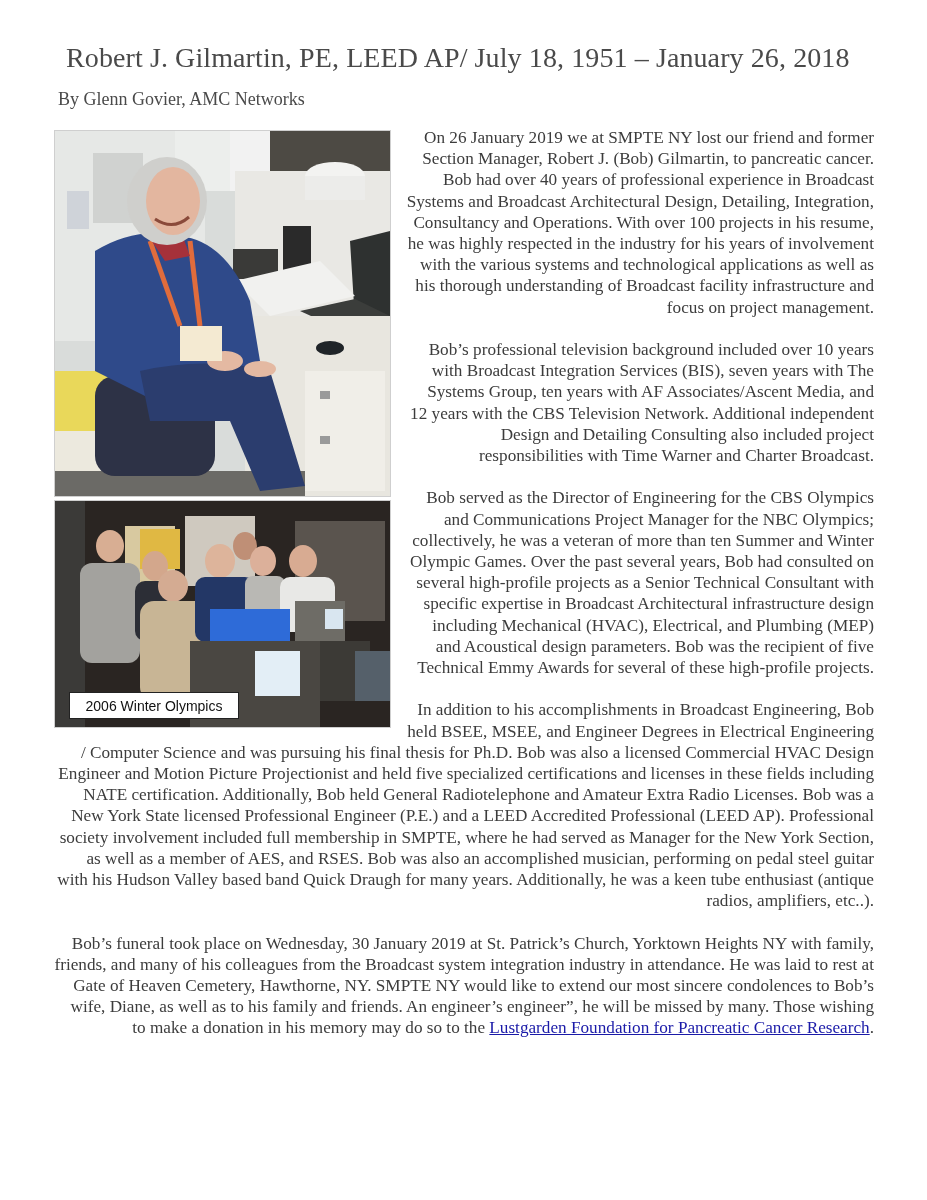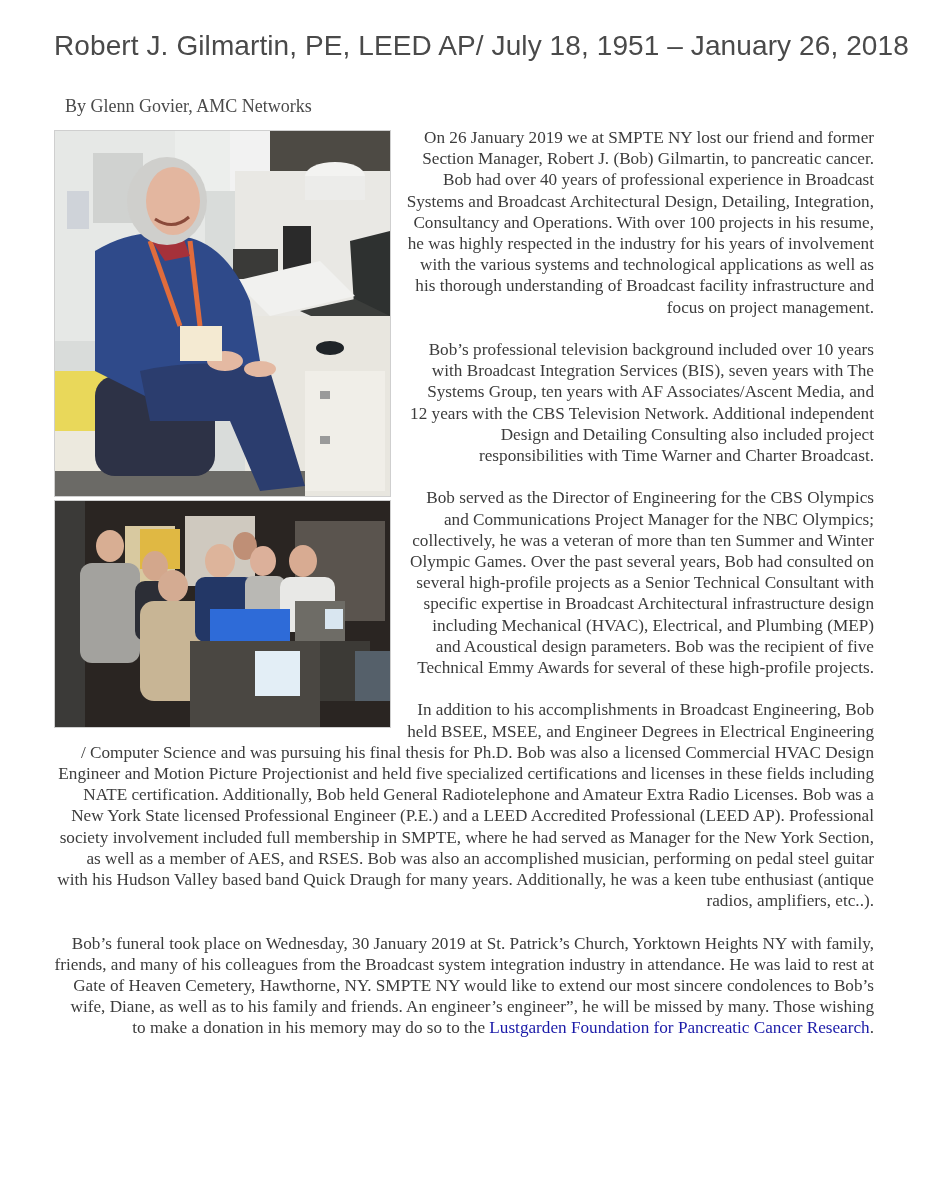--- a/index.html
+++ b/index.html
@@ -3,27 +3,27 @@
   <meta charset="utf-8">
   <style>
     html, body { margin: 0; padding: 0; background: #ffffff; }
     body {
       width: 927px; height: 1200px; position: relative; overflow: hidden;
       font-family: "DejaVu Serif", "Liberation Serif", serif;
       color: #3a3a3a;
     }
     .page { position: absolute; left: 54px; top: 0; width: 820px; }
     .title {
-      position: absolute; left: 0; top: 28px; width: 860px; margin: 0;
-      font-family: Liberation Sans, sans-serif;
+      position: absolute; left: 0; top: 28px; width: 860px; margin: 12px;
+      font-family: Liberation Serif, serif;
       font-weight: normal; font-size: 28px; line-height: 36px;
       color: #4a4a4a; letter-spacing: 0.1px; white-space: nowrap;
     }
     .byline {
-      position: absolute; left: 0; top: 83px; margin: 11px;
+      position: absolute; left: 0; top: 83px; margin: 4px;
       font-family: "Liberation Serif", "DejaVu Serif", serif;
       font-size: 18px; line-height: 24px; color: #4a4a4a; white-space: nowrap;
     }
     .body-text {
       position: absolute; left: 0; top: 127px; width: 820px;
       font-family: "Liberation Serif", "DejaVu Serif", serif;
       font-size: 17.2px; line-height: 21.2px; color: #3c3c3c;
     }
     .photo-column {
       float: left; width: 336px; margin: 3px 16px 0 0;
@@ -36,21 +36,21 @@
     .photo-bottom { height: 226px; }
     .photo svg { display: block; }
     .caption {
       position: absolute; left: 14px; top: 191px; width: 170px; height: 27px;
       background: #ffffff; border: 1px solid #222;
       font-family: "Liberation Sans", "DejaVu Sans", sans-serif;
       font-size: 14px; line-height: 27px; text-align: center; color: #111;
       box-sizing: border-box;
     }
     p { margin: 0 0 21.2px 0; text-align: right; }
-    .link { color: #1a1aa8; }
+    .link { color: #1a1aa8; text-decoration: underline; }
   </style>
 </head>
 <body>
 
 <div class="page">
   <h1 class="title">Robert J. Gilmartin, PE, LEED AP/ July 18, 1951 – January 26, 2018</h1>
   <div class="byline">By Glenn Govier, AMC Networks</div>
 
   <div class="body-text">
     <div class="photo-column">
@@ -134,20 +134,21 @@
           <rect x="225" y="76" width="55" height="55" rx="10" fill="#e8e8e6"></rect>
 
           <rect x="155" y="108" width="80" height="35" fill="#2e6bd8"></rect>
           <rect x="240" y="100" width="50" height="40" fill="#6e6c66"></rect>
           <rect x="270" y="108" width="18" height="20" fill="#d9e6f0"></rect>
           <rect x="135" y="140" width="130" height="86" fill="#4a4742"></rect>
           <rect x="200" y="150" width="45" height="45" fill="#e3eef6"></rect>
           <rect x="265" y="140" width="50" height="60" fill="#3c3a36"></rect>
           <rect x="300" y="150" width="35" height="50" fill="#55606a"></rect>
         </svg>
+        <div class="caption">2006 Winter Olympics</div>
       </div>
     </div>
 
     <p>On 26 January 2019 we at SMPTE NY lost our friend and former Section Manager, Robert J. (Bob) Gilmartin, to pancreatic cancer. Bob had over 40 years of professional experience in Broadcast Systems and Broadcast Architectural Design, Detailing, Integration, Consultancy and Operations. With over 100 projects in his resume, he was highly respected in the industry for his years of involvement with the various systems and technological applications as well as his thorough understanding of Broadcast facility infrastructure and focus on project management.</p>
     <p>Bob’s professional television background included over 10 years with Broadcast Integration Services (BIS), seven years with The Systems Group, ten years with AF Associates/Ascent Media, and 12 years with the CBS Television Network. Additional independent Design and Detailing Consulting also included project responsibilities with Time Warner and   Charter Broadcast.</p>
     <p>Bob served as the Director of Engineering for the CBS Olympics and Communications Project Manager for the NBC Olympics; collectively, he was a veteran of more than ten Summer and Winter Olympic Games. Over the past several years, Bob had consulted on several high-profile projects as a Senior Technical Consultant with specific expertise in Broadcast Architectural infrastructure design including Mechanical (HVAC), Electrical, and Plumbing (MEP) and Acoustical design parameters. Bob was the recipient of five Technical Emmy Awards for several of these high-profile projects.</p>
     <p>In addition to his accomplishments in Broadcast Engineering, Bob held BSEE, MSEE, and Engineer Degrees in Electrical Engineering / Computer Science and was pursuing his final thesis for Ph.D. Bob was also a licensed Commercial HVAC Design Engineer and Motion Picture Projectionist and held five specialized certifications and licenses in these fields including NATE certification. Additionally, Bob held General Radiotelephone and Amateur Extra Radio Licenses. Bob was a New York State licensed Professional Engineer (P.E.) and a LEED Accredited Professional (LEED AP). Professional society involvement included full membership in SMPTE, where he had served as Manager for the New York Section, as well as a member of AES, and RSES. Bob was also an accomplished musician, performing on pedal steel guitar with his Hudson Valley based band Quick Draugh for many years. Additionally, he was a keen tube enthusiast (antique radios, amplifiers, etc..).</p>
     <p><span>Bob’s funeral took place on Wednesday, 30 January 2019 at St. Patrick’s Church, Yorktown Heights NY with family, friends, and many of his colleagues from the Broadcast system integration industry in attendance. He was laid to rest at Gate of Heaven Cemetery, Hawthorne, NY. SMPTE NY would like to extend our most sincere condolences to Bob’s wife, Diane, as well as to his family and friends. An engineer’s engineer”, he will be missed by many. Those wishing to make a donation in his memory may do so to the </span><a class="link">Lustgarden Foundation for Pancreatic Cancer Research</a><span>.</span></p>
   </div>
 </div>

